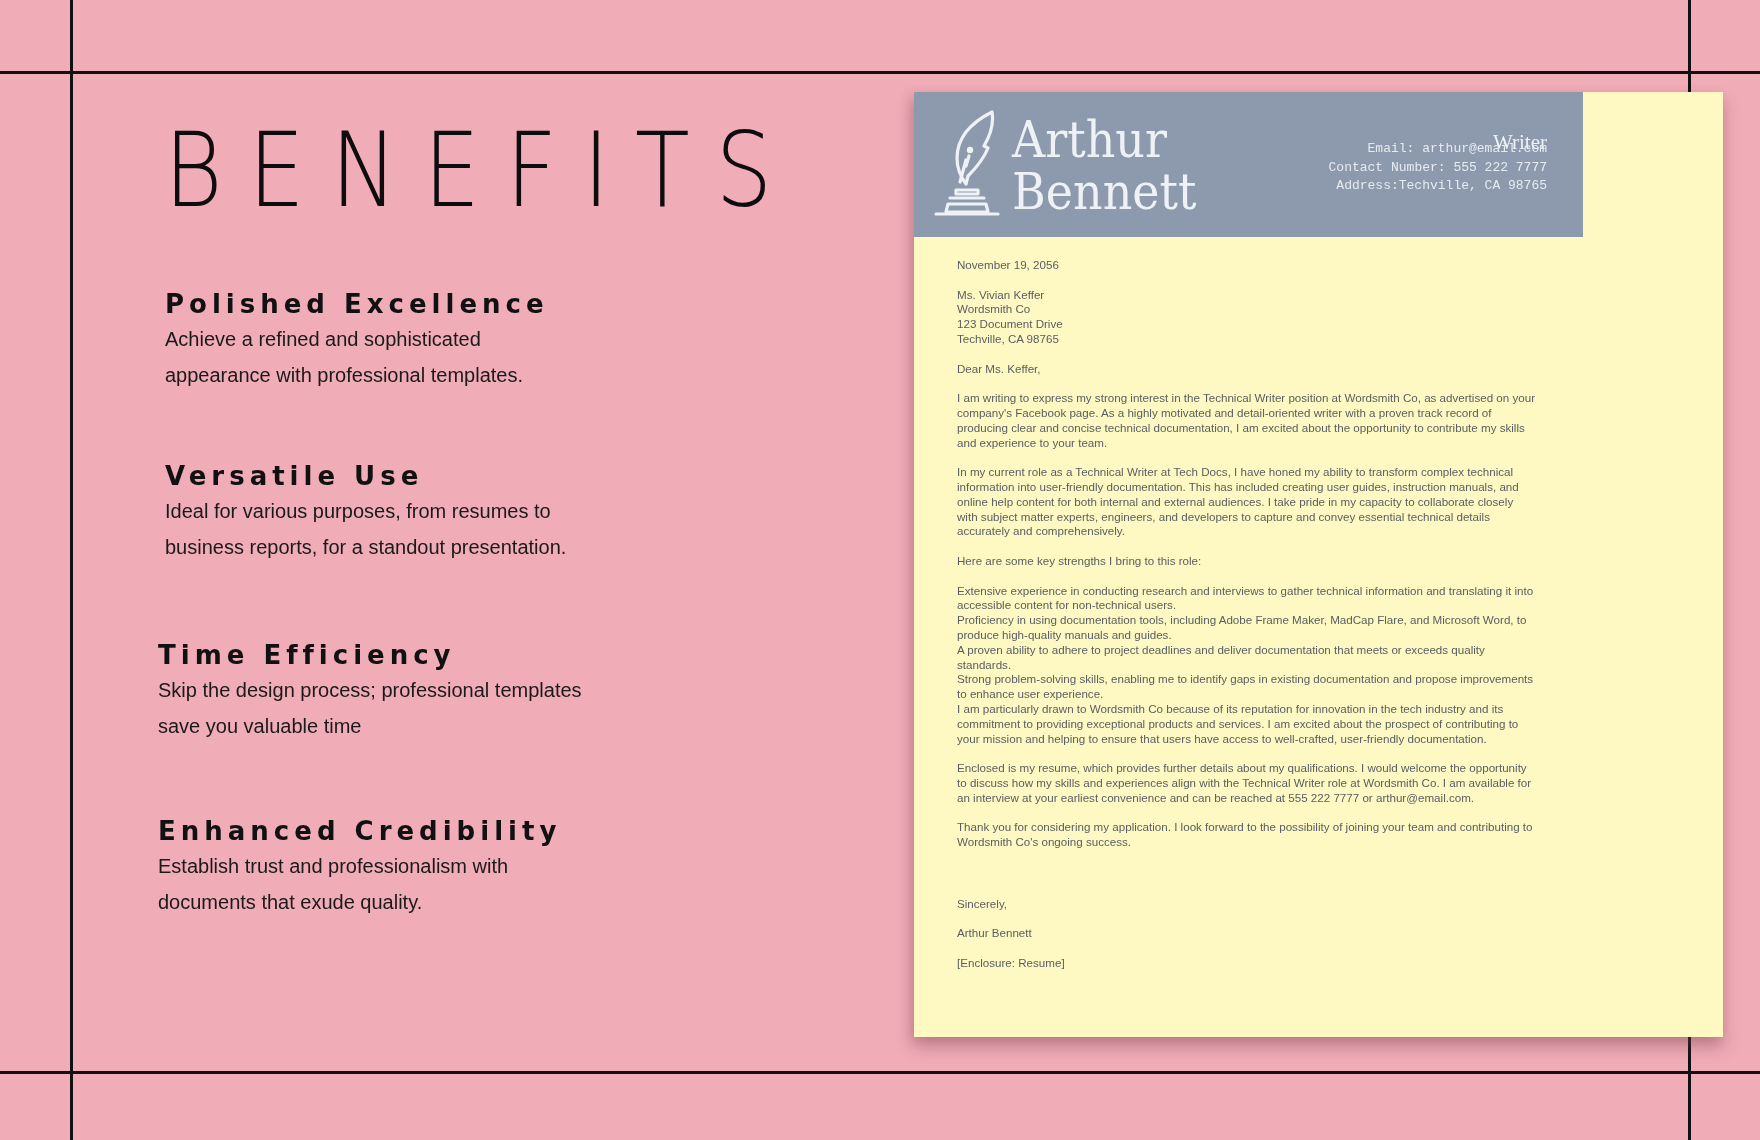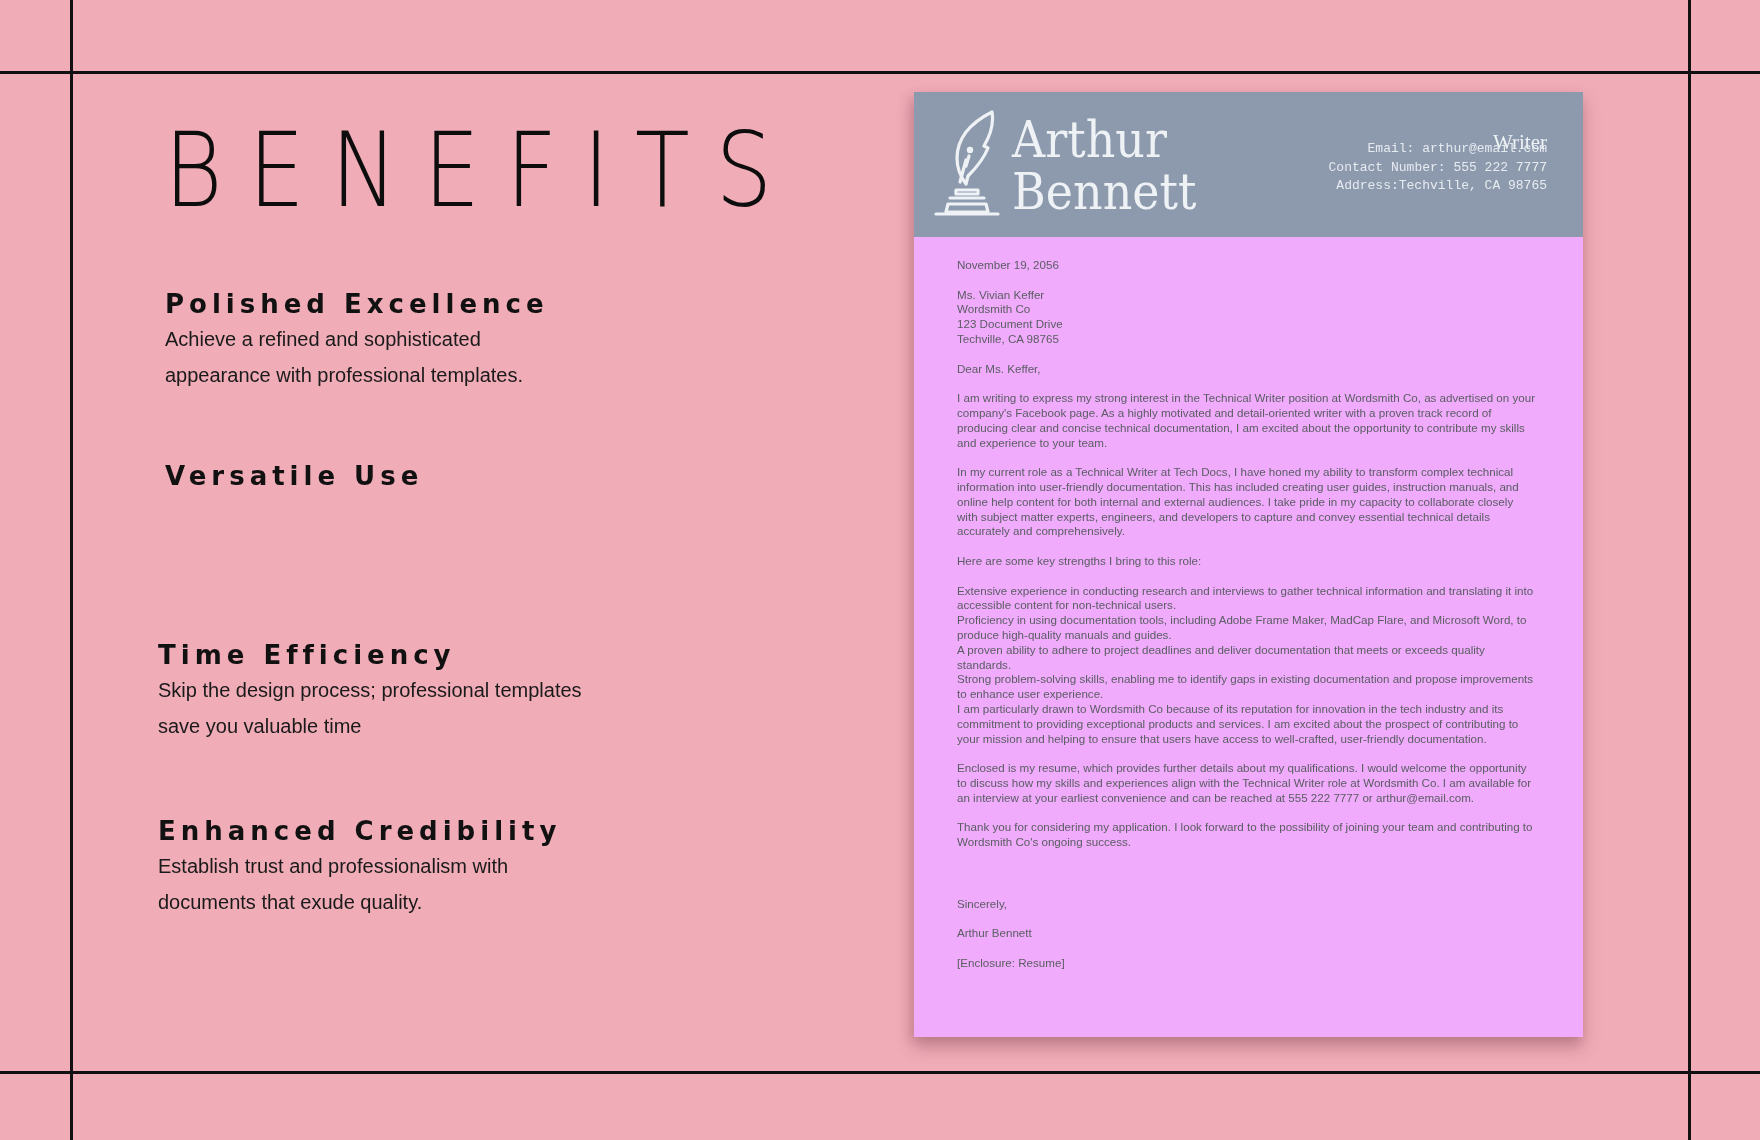--- a/index.html
+++ b/index.html
@@ -23,22 +23,22 @@
     margin: 0; font-family: "DejaVu Sans", sans-serif; font-weight: bold;
     font-size: 26px; letter-spacing: 5px; color: #111; line-height: 34px;
     white-space: nowrap;
   }
   .benefit p {
     margin: 0; font-family: "Liberation Sans", sans-serif; font-weight: normal;
     font-size: 20px; line-height: 36px; color: #1a1a1a; white-space: pre-line;
   }
 
   .doc {
-    position: absolute; left: 914px; top: 92px; width: 669px; height: 945px;
-    background: #f0abfc;
+    position: absolute; left: 914px; top: 92px; width: 809px; height: 945px;
+    background: #fef9c3;
     box-shadow: 0 10px 16px rgba(120, 60, 75, 0.35), -4px 4px 10px rgba(120,60,75,0.18);
   }
   .doc-header {
     position: absolute; left: 0; top: 0; width: 669px; height: 145px;
     background: #8d9aae;
   }
   .quill-icon { position: absolute; left: 18px; top: 18px; width: 68px; height: 106px; }
   .doc-name {
     position: absolute; left: 98px; top: 22px;
     font-family: "DejaVu Serif", serif; color: #eef2f5;
@@ -72,20 +72,22 @@
 
 <h1 class="benefits-title">BENEFITS</h1>
 
 <div class="benefit" style="top:287px;">
   <h2>Polished Excellence</h2>
   <p>Achieve a refined and sophisticated
 appearance with professional templates.</p>
 </div>
 <div class="benefit" style="top:459px;">
   <h2>Versatile Use</h2>
+  <p>Ideal for various purposes, from resumes to
+business reports, for a standout presentation.</p>
 </div>
 <div class="benefit" style="top:638px; left:158px;">
   <h2>Time Efficiency</h2>
   <p>Skip the design process; professional templates
 save you valuable time</p>
 </div>
 <div class="benefit" style="top:814px; left:158px;">
   <h2>Enhanced Credibility</h2>
   <p>Establish trust and professionalism with
 documents that exude quality.</p>

